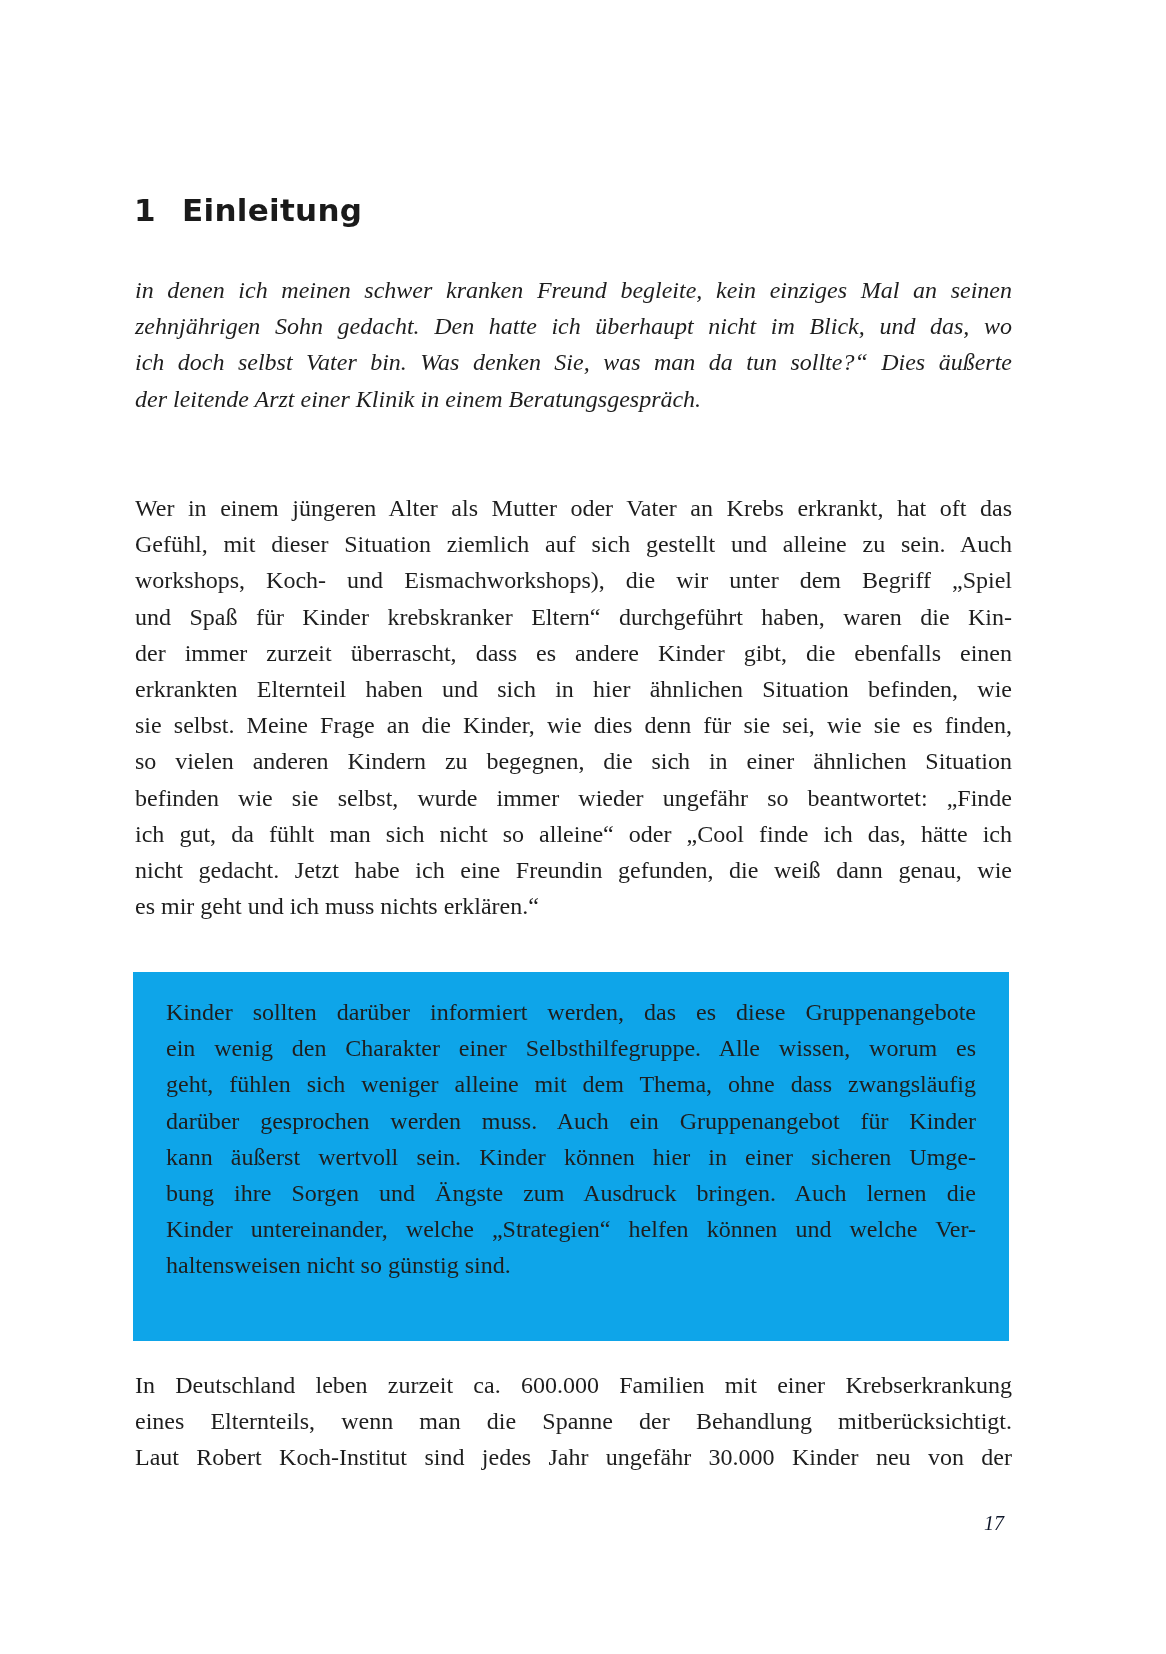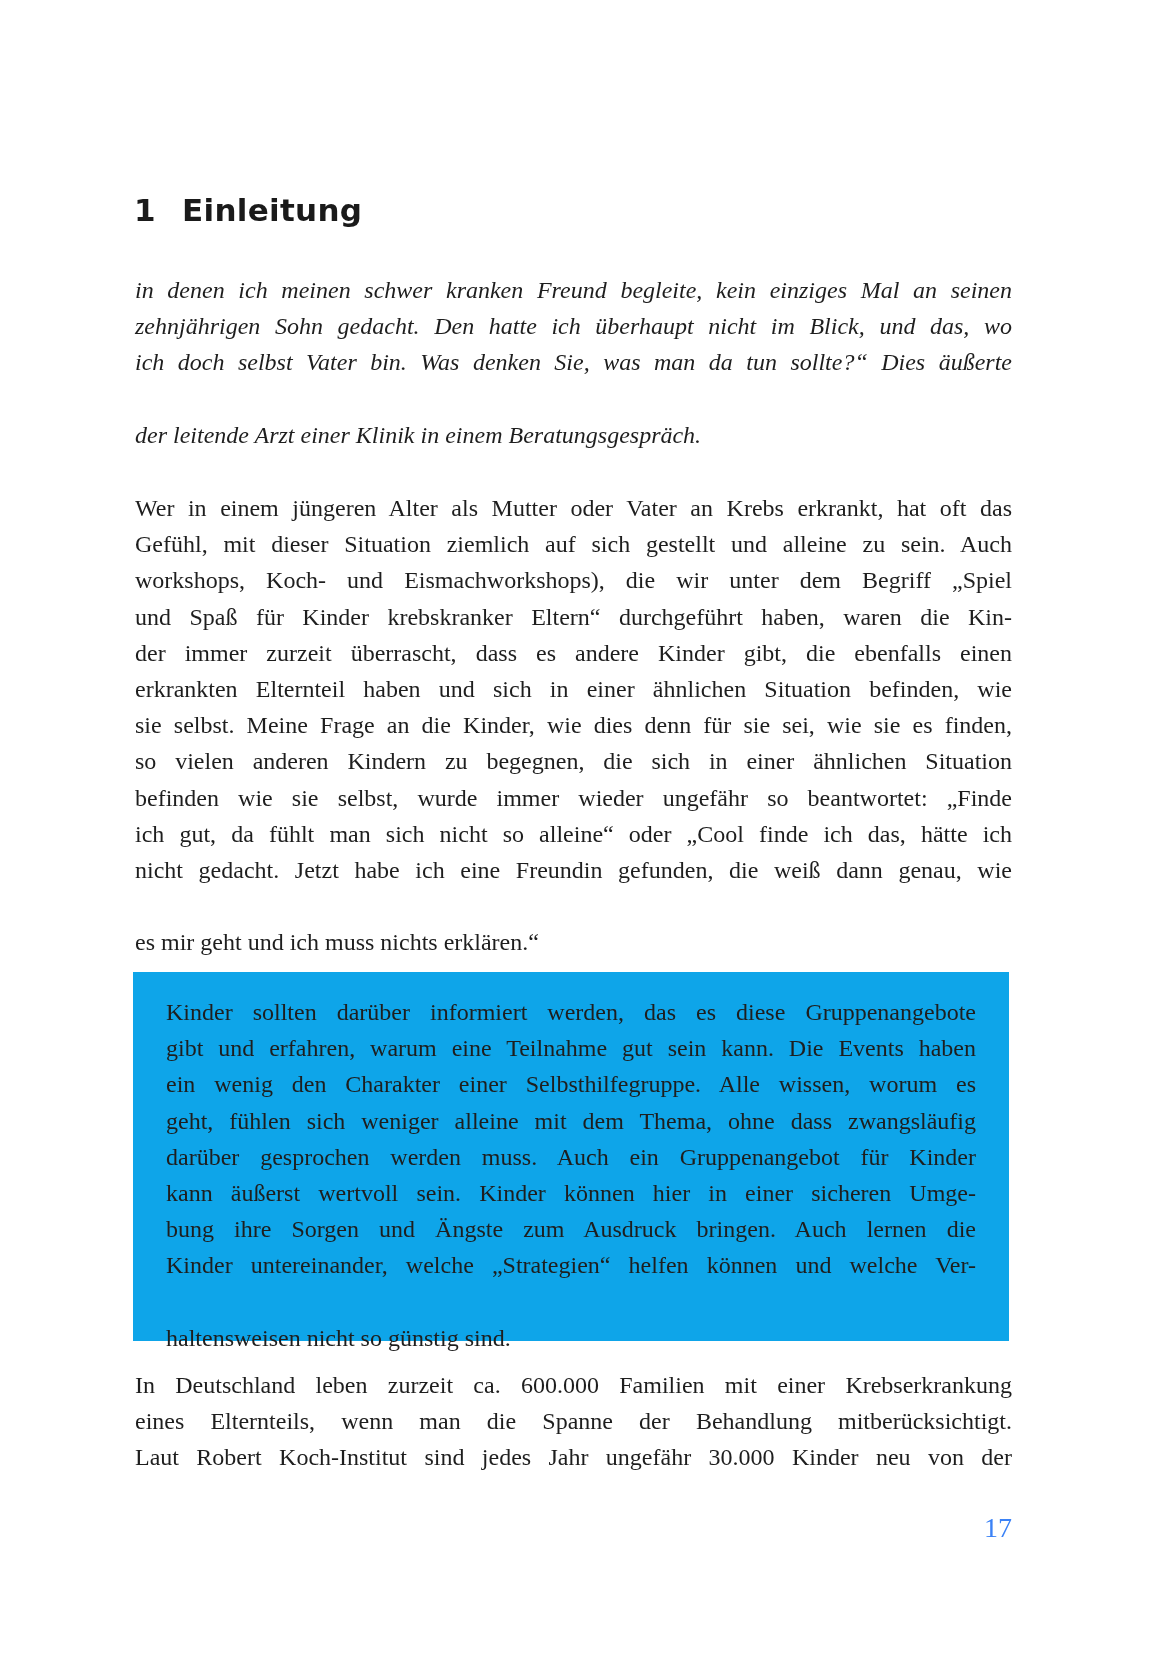--- a/index.html
+++ b/index.html
@@ -10,32 +10,32 @@
     font-family: "DejaVu Sans", sans-serif; font-weight: bold;
     font-size: 31px; color: #1a1a1a; letter-spacing: 0.3px; white-space: nowrap;
   }
   .heading .num { display: inline-block; width: 48px; }
   .text-block {
     position: absolute; left: 135px; width: 877px;
     font-family: "Liberation Serif", serif; font-size: 24px; line-height: 36.2px;
     color: #1e1e1e;
   }
   .text-block .line { display: block; white-space: nowrap; text-align: justify; text-align-last: justify; height: 36.2px; }
-  .text-block .line.last { text-align-last: left; margin-top: 36px; }
+  .text-block .line.last { text-align-last: left; }
   .quote { top: 272px; font-style: italic; }
   .p1 { top: 490px; }
   .box {
     position: absolute; left: 133px; top: 972px; width: 876px; height: 369px;
     background: #0ea5e9;
   }
   .box .text-block { left: 33px; top: 22px; width: 810px; }
   .p2 { top: 1367px; }
   .page-number {
     position: absolute; left: 984px; top: 1512px;
-    font-family: "Liberation Serif", serif; font-size: 28px; color: #3b82f6;
+    font-family: "Liberation Serif", serif; font-size: 20px; color: #0f172a; font-style: italic;
   }
 </style>
 </head>
 <body>
 
 <div class="page">
 
   <div class="heading">
     <span class="num">1</span><span>Einleitung</span>
   </div>
@@ -46,33 +46,32 @@
     <span class="line">ich doch selbst Vater bin. Was denken Sie, was man da tun sollte?“ Dies äußerte</span>
     <span class="line last">der leitende Arzt einer Klinik in einem Beratungsgespräch.</span>
   </div>
 
   <div class="text-block p1">
     <span class="line">Wer in einem jüngeren Alter als Mutter oder Vater an Krebs erkrankt, hat oft das</span>
     <span class="line">Gefühl, mit dieser Situation ziemlich auf sich gestellt und alleine zu sein. Auch</span>
     <span class="line">workshops, Koch- und Eismachworkshops), die wir unter dem Begriff „Spiel</span>
     <span class="line">und Spaß für Kinder krebskranker Eltern“ durchgeführt haben, waren die Kin-</span>
     <span class="line">der immer zurzeit überrascht, dass es andere Kinder gibt, die ebenfalls einen</span>
-    <span class="line">erkrankten Elternteil haben und sich in einer ähnlichen Situation befinden, wie</span>
+    <span class="line">erkrankten Elternteil haben und sich in hier ähnlichen Situation befinden, wie</span>
     <span class="line">sie selbst. Meine Frage an die Kinder, wie dies denn für sie sei, wie sie es finden,</span>
     <span class="line">so vielen anderen Kindern zu begegnen, die sich in einer ähnlichen Situation</span>
     <span class="line">befinden wie sie selbst, wurde immer wieder ungefähr so beantwortet: „Finde</span>
     <span class="line">ich gut, da fühlt man sich nicht so alleine“ oder „Cool finde ich das, hätte ich</span>
     <span class="line">nicht gedacht. Jetzt habe ich eine Freundin gefunden, die weiß dann genau, wie</span>
     <span class="line last">es mir geht und ich muss nichts erklären.“</span>
   </div>
 
   <div class="box">
     <div class="text-block">
       <span class="line"> Kinder sollten darüber informiert werden, das es diese Gruppenangebote</span>
-      <span class="line">gibt und erfahren, warum eine Teilnahme gut sein kann. Die Events haben</span>
       <span class="line">ein wenig den Charakter einer Selbsthilfegruppe. Alle wissen, worum es</span>
       <span class="line">geht, fühlen sich weniger alleine mit dem Thema, ohne dass zwangsläufig</span>
       <span class="line">darüber gesprochen werden muss. Auch ein Gruppenangebot für Kinder</span>
       <span class="line">kann äußerst wertvoll sein. Kinder können hier in einer sicheren Umge-</span>
       <span class="line">bung ihre Sorgen und Ängste zum Ausdruck bringen. Auch lernen die</span>
       <span class="line">Kinder untereinander, welche „Strategien“ helfen können und welche Ver-</span>
       <span class="line last">haltensweisen nicht so günstig sind.</span>
     </div>
   </div>
 

